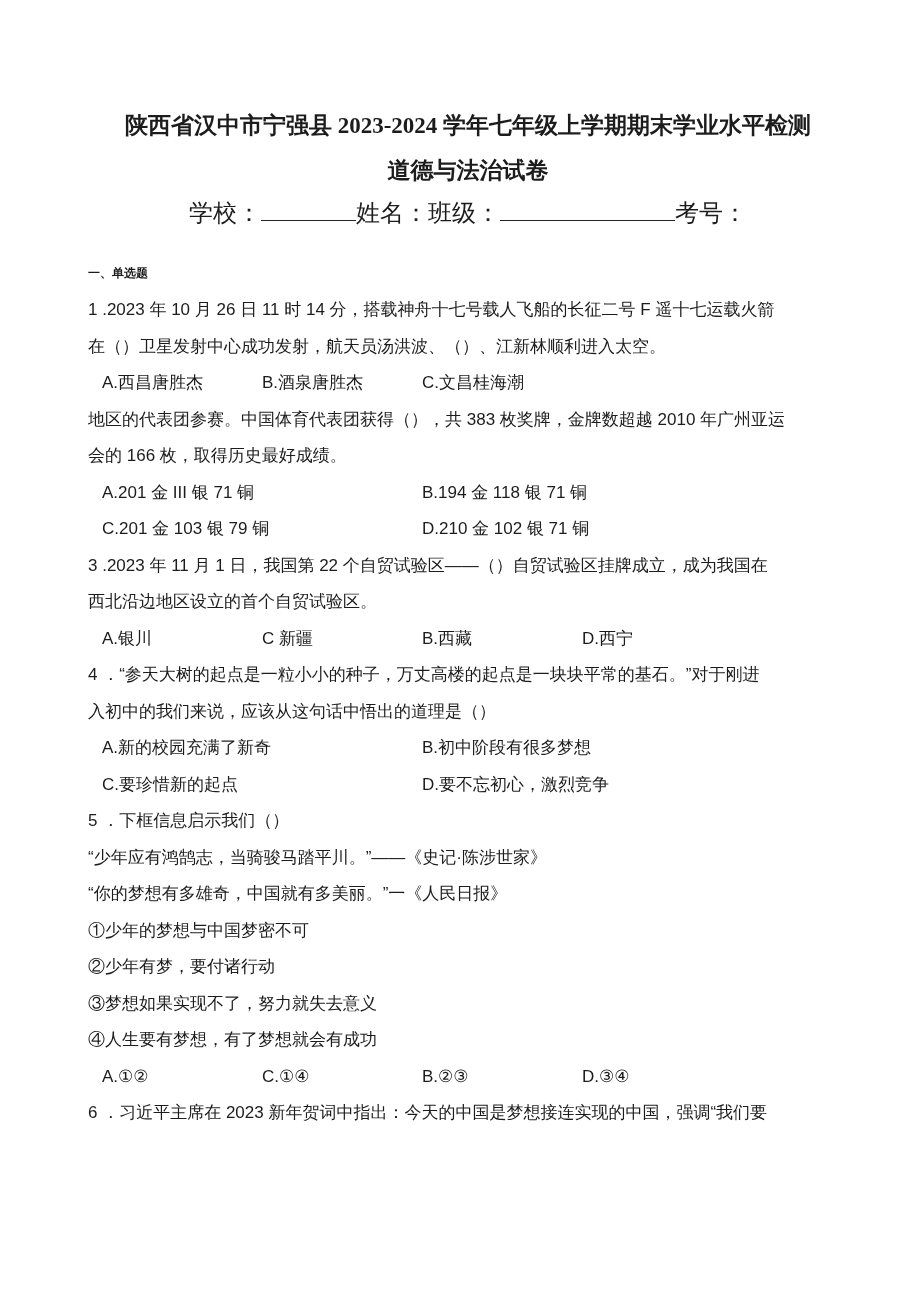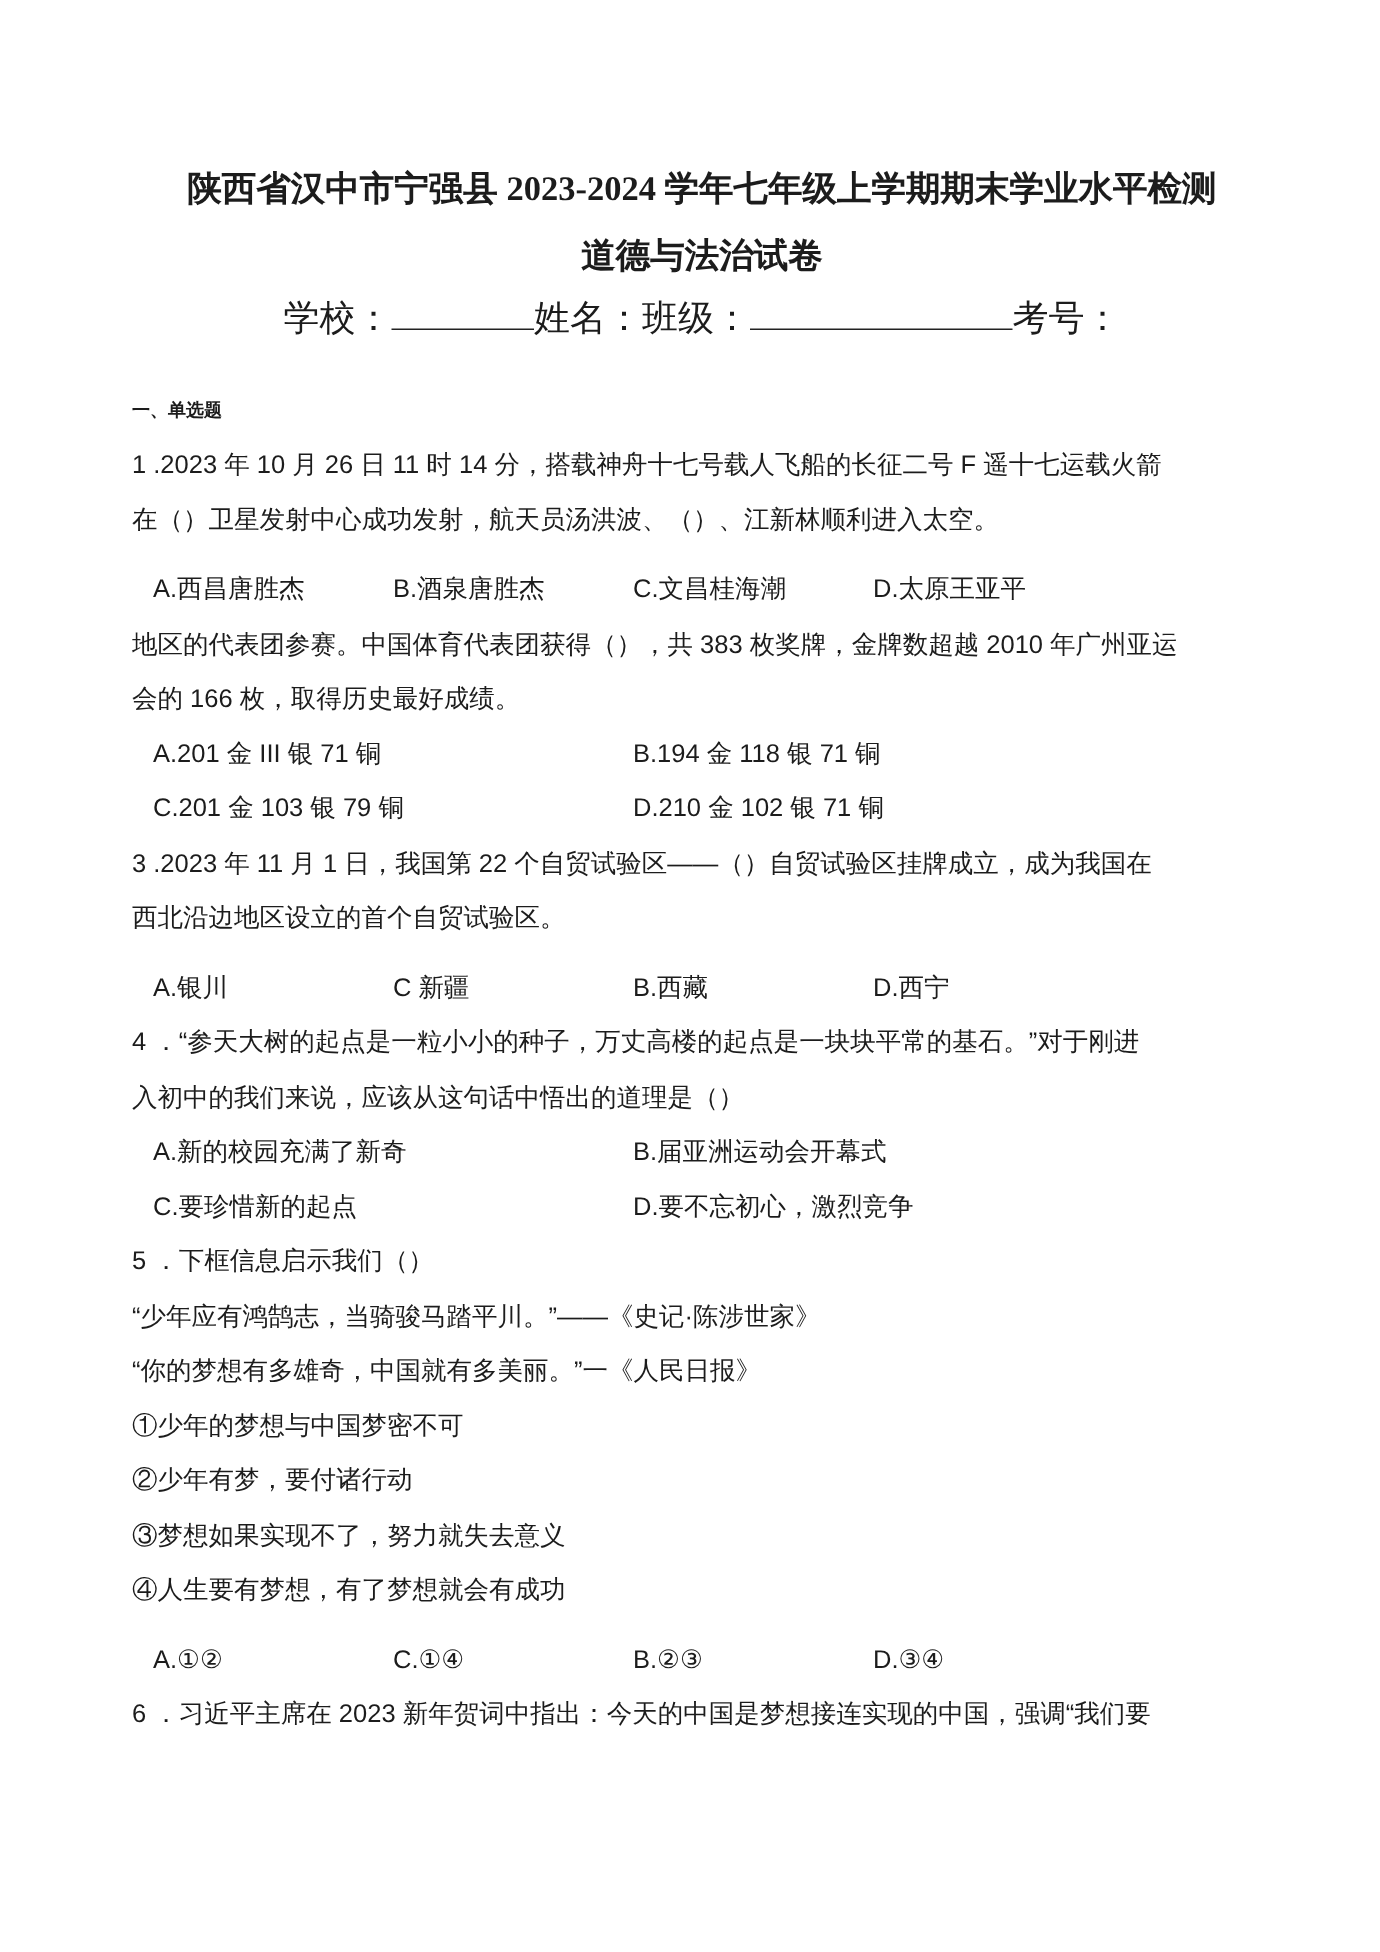--- a/index.html
+++ b/index.html
@@ -27,21 +27,21 @@
   .blank.b2{width:175px;}
   .section{
     margin-top:30px;margin-bottom:4px;
     font-size:12px;font-weight:bold;line-height:30px;
   }
   .bodyline{
     font-size:17px;line-height:36.5px;height:36.5px;
     white-space:nowrap;
   }
   .opts{display:grid;padding-left:14px;}
-  .opts4{grid-template-columns:160px 160px 160px auto;margin-top:10px;}
+  .opts4{grid-template-columns:160px 160px 160px auto;}
   .opts2{grid-template-columns:320px auto;}
   .opts span{white-space:nowrap;}
 </style>
 </head>
 <body>
 
 <div class="doc">
 
   <div class="title t1">陕西省汉中市宁强县 2023-2024 学年七年级上学期期末学业水平检测</div>
   <div class="title t2">道德与法治试卷</div>
@@ -52,21 +52,20 @@
 
   <div class="section">一、单选题</div>
 
   <div>
     <div class="bodyline">1 .2023 年 10 月 26 日 11 时 14 分，搭载神舟十七号载人飞船的长征二号 F 遥十七运载火箭</div>
     <div class="bodyline">在（）卫星发射中心成功发射，航天员汤洪波、（）、江新林顺利进入太空。</div>
     <div class="bodyline opts opts4">
       <span>A.西昌唐胜杰</span>
       <span>B.酒泉唐胜杰</span>
       <span>C.文昌桂海潮</span>
-      <span>D.太原王亚平</span>
     </div>
   </div>
 
   <div>
     <div class="bodyline">地区的代表团参赛。中国体育代表团获得（），共 383 枚奖牌，金牌数超越 2010 年广州亚运</div>
     <div class="bodyline">会的 166 枚，取得历史最好成绩。</div>
     <div class="bodyline opts opts2">
       <span>A.201 金 III 银 71 铜</span>
       <span>B.194 金 118 银 71 铜</span>
     </div>
@@ -85,21 +84,21 @@
       <span>B.西藏</span>
       <span>D.西宁</span>
     </div>
   </div>
 
   <div>
     <div class="bodyline">4 ．“参天大树的起点是一粒小小的种子，万丈高楼的起点是一块块平常的基石。”对于刚进</div>
     <div class="bodyline">入初中的我们来说，应该从这句话中悟出的道理是（）</div>
     <div class="bodyline opts opts2">
       <span>A.新的校园充满了新奇</span>
-      <span>B.届亚洲运动会开幕式</span>
+      <span>B.初中阶段有很多梦想</span>
     </div>
     <div class="bodyline opts opts2">
       <span>C.要珍惜新的起点</span>
       <span>D.要不忘初心，激烈竞争</span>
     </div>
   </div>
 
   <div>
     <div class="bodyline">5 ．下框信息启示我们（）</div>
     <div class="bodyline">“少年应有鸿鹄志，当骑骏马踏平川。”——《史记·陈涉世家》</div>

